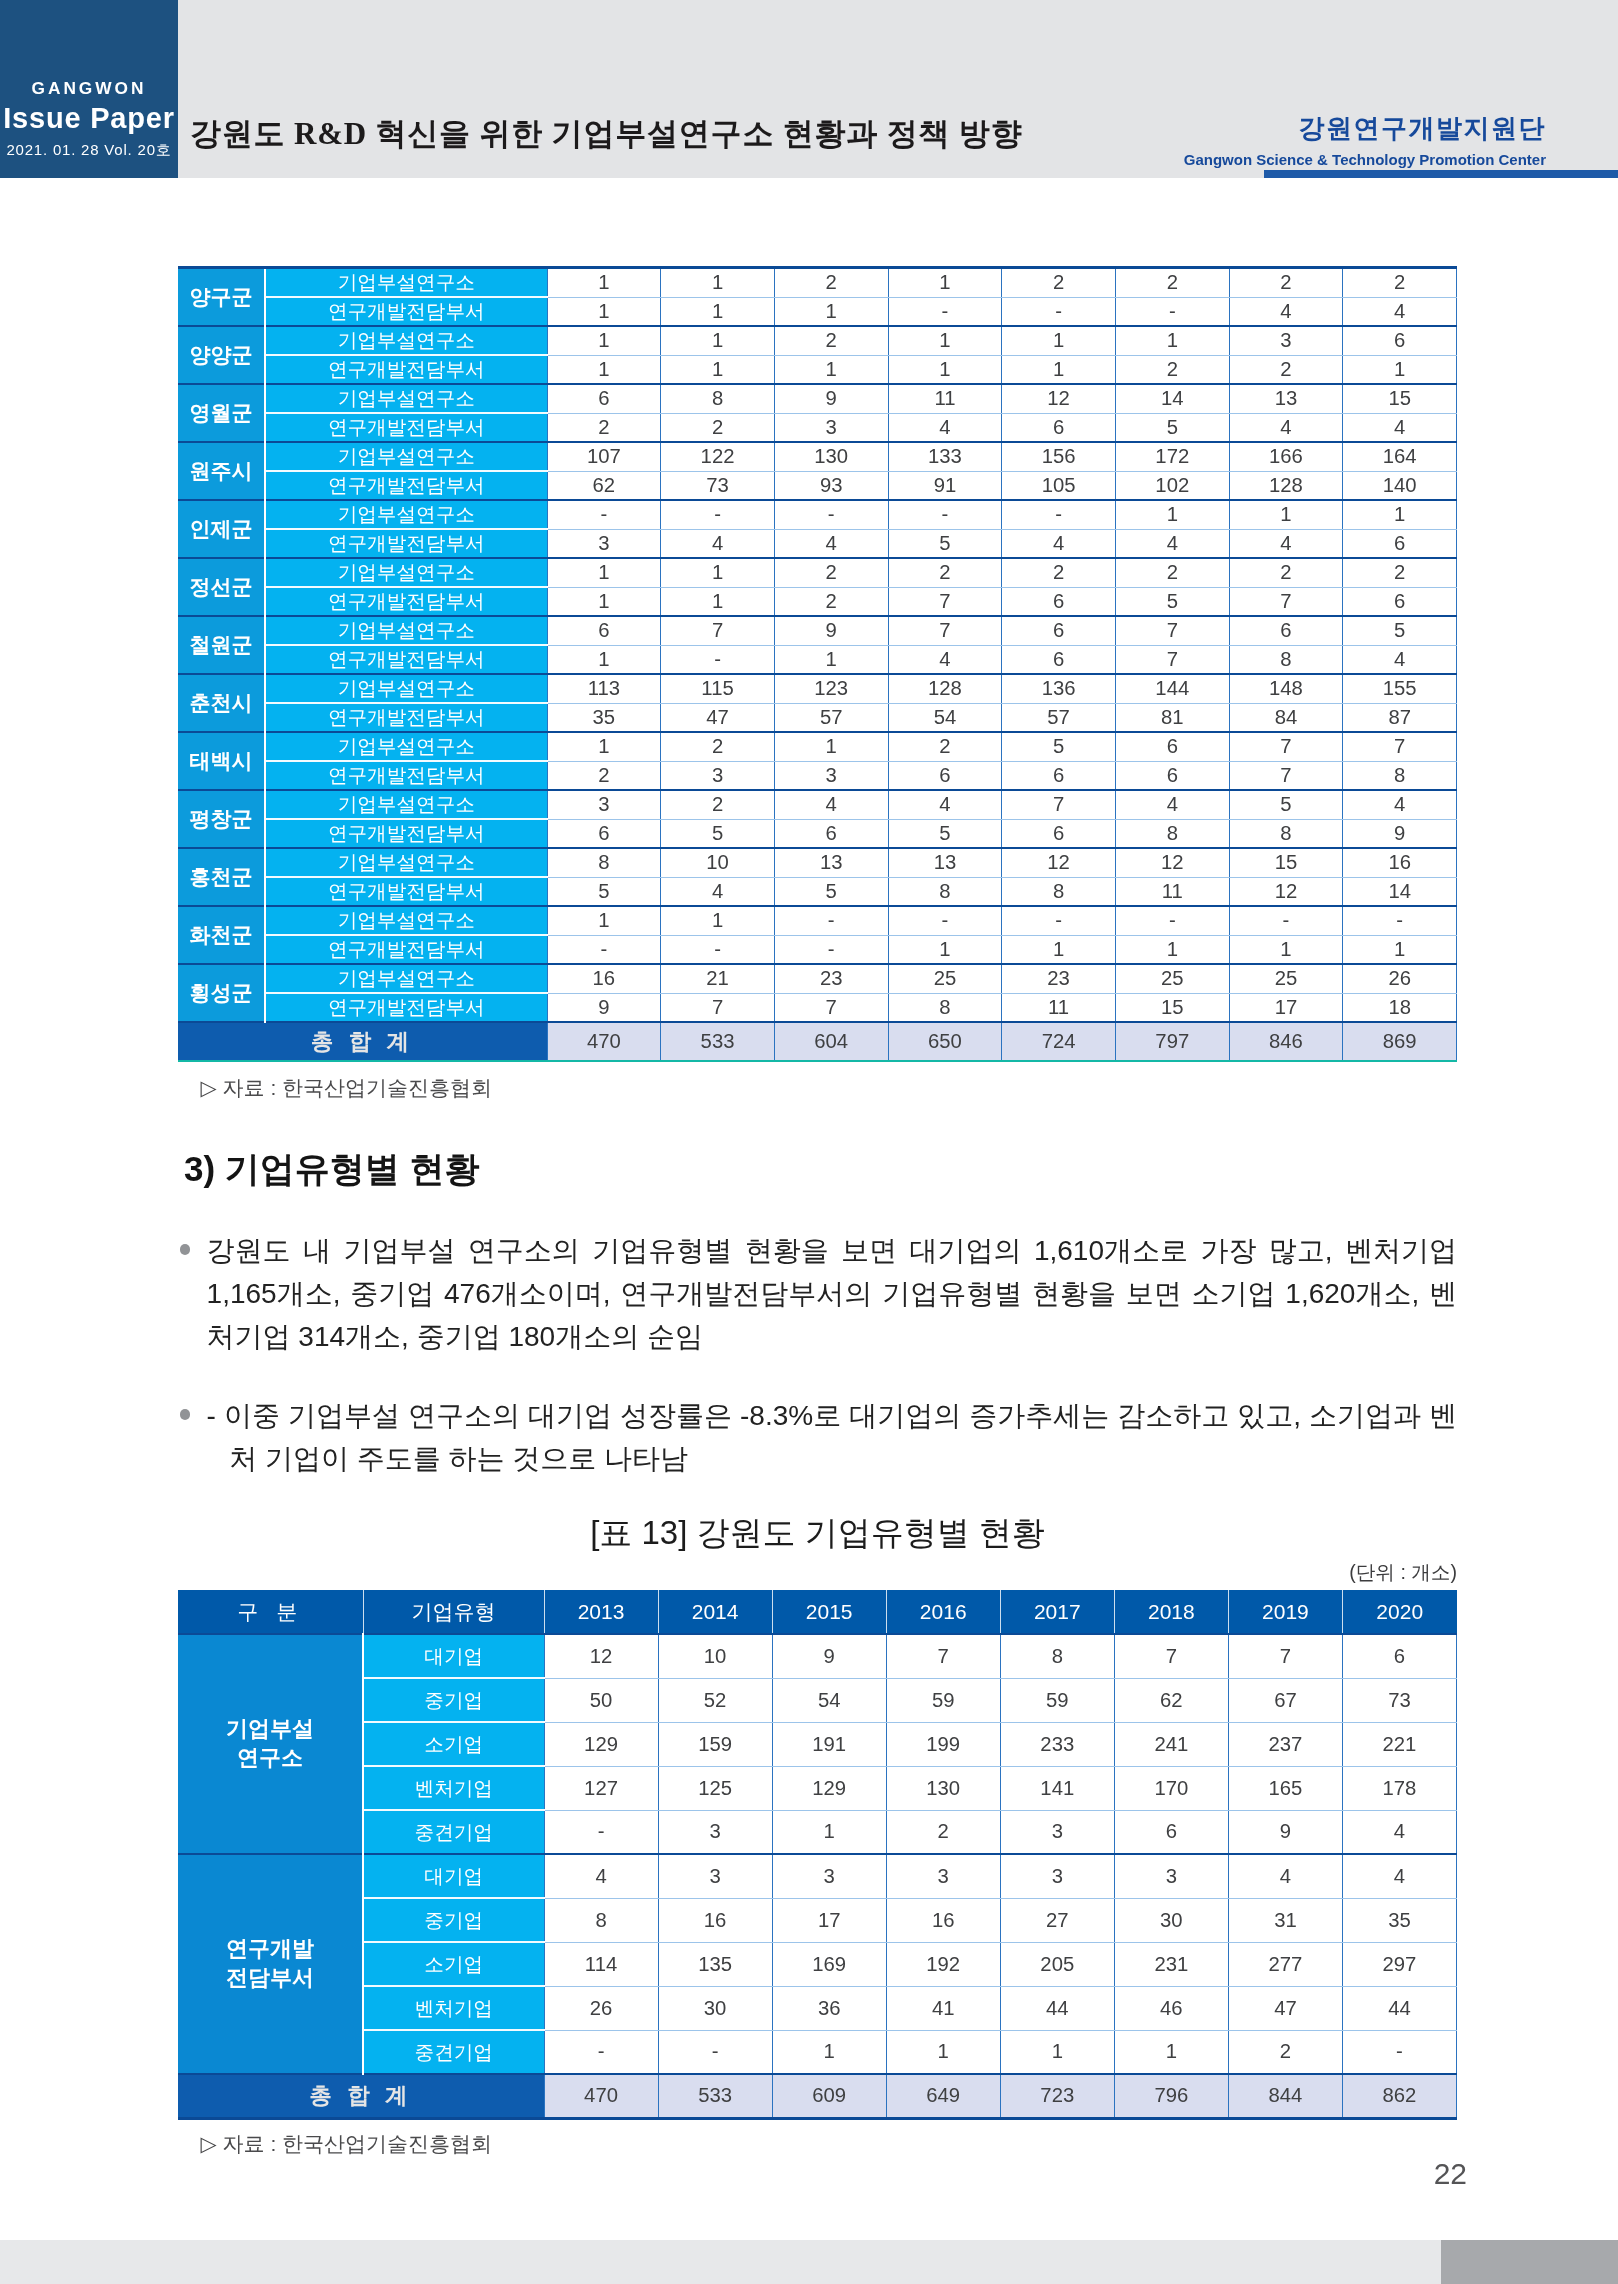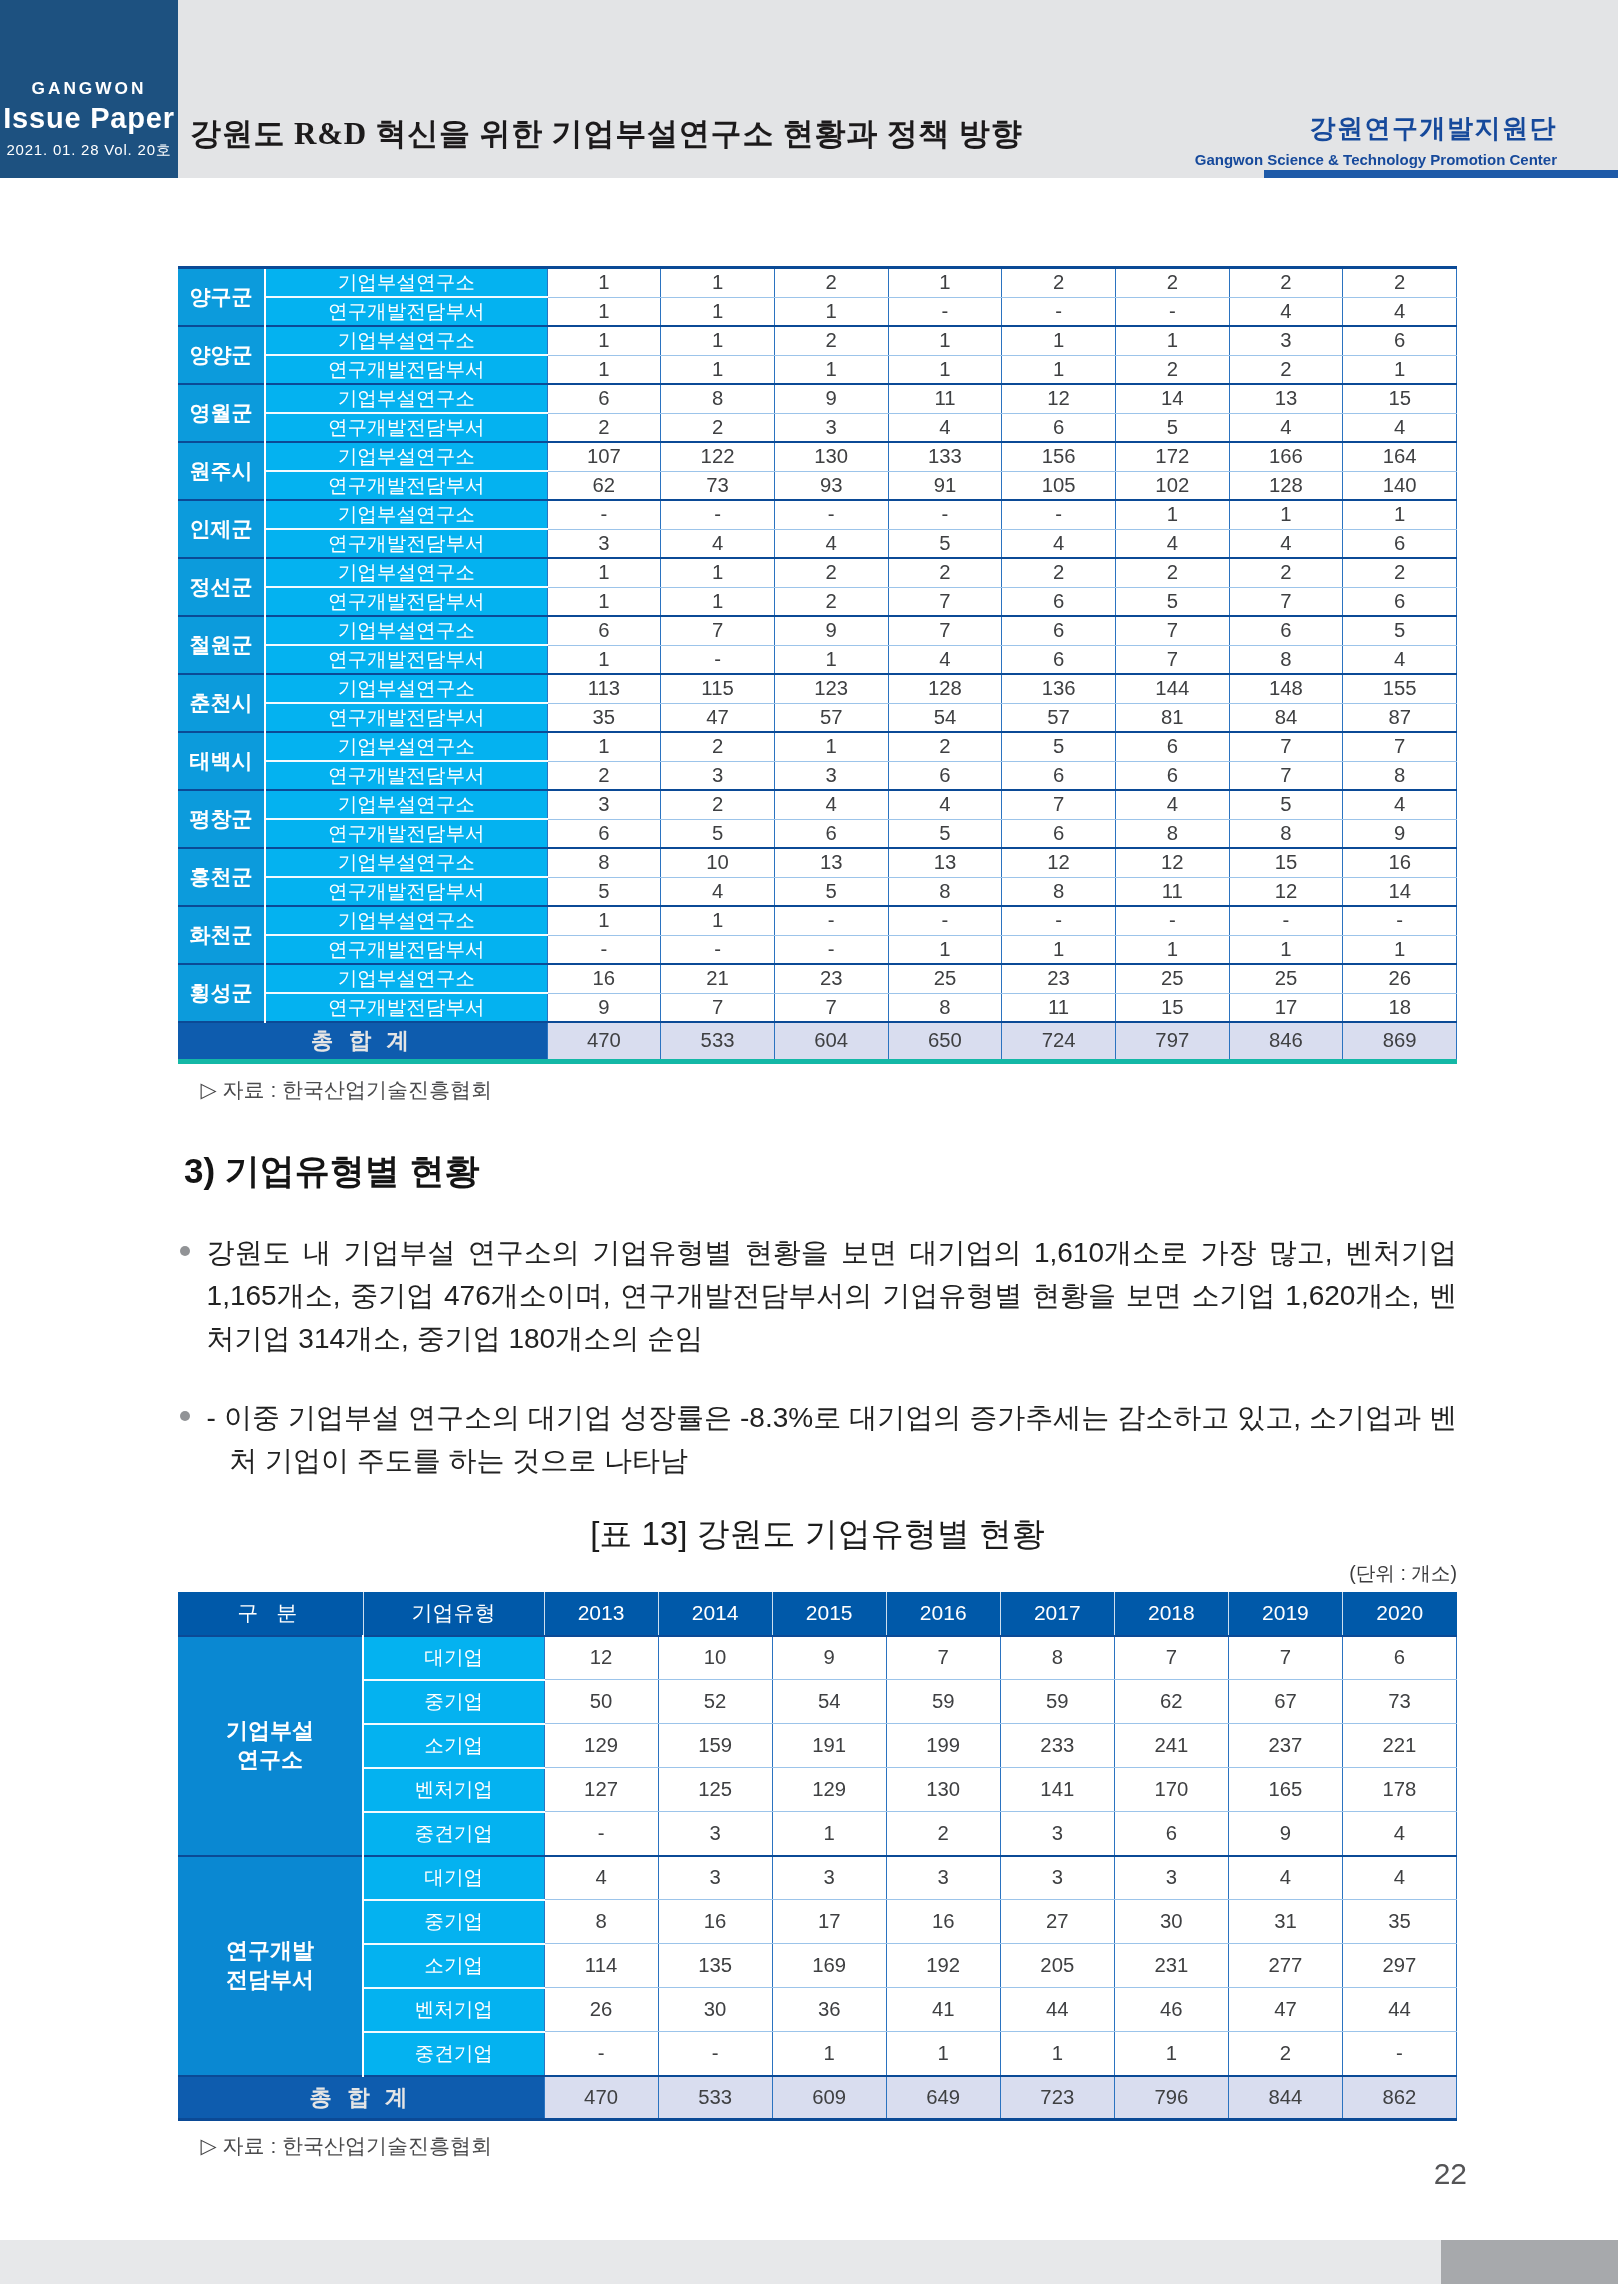--- a/index.html
+++ b/index.html
@@ -9,33 +9,33 @@
   
   .masthead{position:relative;width:1618px;height:178px;background:#e3e4e6;}
   .brand-box{position:absolute;left:0;top:0;width:178px;height:178px;background:#1d5180;color:#fff;
              display:flex;flex-direction:column;justify-content:flex-end;align-items:center;
              box-sizing:border-box;padding-bottom:18px;}
   .brand-gangwon{font-size:17.3px;letter-spacing:3px;font-weight:600;}
   .brand-issue{font-size:29px;font-weight:700;letter-spacing:0.8px;margin-top:3px;}
   .brand-date{font-size:15px;letter-spacing:0.8px;margin-top:6px;}
   .doc-title{position:absolute;left:190px;top:113px;font-family:"Liberation Serif","DejaVu Serif",serif;
              font-size:31px;font-weight:700;color:#1c1a1b;letter-spacing:0.8px;}
-  .org{position:absolute;right:61px;top:111px;text-align:right;color:#16499b;}
+  .org{position:absolute;right:72px;top:111px;text-align:right;color:#16499b;}
   .org-kr{font-size:26px;font-weight:700;letter-spacing:1.5px;}
   .org-en{font-size:15px;margin-top:4.5px;font-weight:bold;}
   .org-bar{position:absolute;right:0;bottom:0;width:354px;height:8.3px;background:#1e5aa8;}
 
   
   .content{margin-left:178px;width:1279px;}
 
   table.data-table{border-collapse:collapse;table-layout:fixed;width:1279px;}
   td,th{text-align:center;vertical-align:middle;padding:0;}
 
   
-  .region-table{margin-top:88px;border-top:3px solid #0b4a96;border-bottom:5px solid #14b8a6;}
+  .region-table{margin-top:88px;border-top:3px solid #0b4a96;border-bottom:2px solid #14b8a6;}
   .region-table tr{height:29px;}
   .region-table tr.total-row{height:39px;}
   .region-cell{background:#0c9bdc;color:#fff;font-size:21px;font-weight:700;border-right:2.3px solid #fff;}
   .type-cell{background:#04b2f0;color:#fff;font-size:19.6px;}
   .num-cell{background:#fff;color:#3f4042;font-size:20.3px;border-left:1.5px solid #2b73c0;}
   .num-cell:last-child,.total-num:last-child{border-right:1.5px solid #2b73c0;}
   tr.group-start td{border-top:2.3px solid #0b4a96;}
   td.row1{border-bottom:1.5px solid #9cc4ea;}
   td.type-cell.row1{border-bottom:2.3px solid rgba(255,255,255,.95);}
   tr.total-row td{border-top:2.3px solid #0b4a96;}

